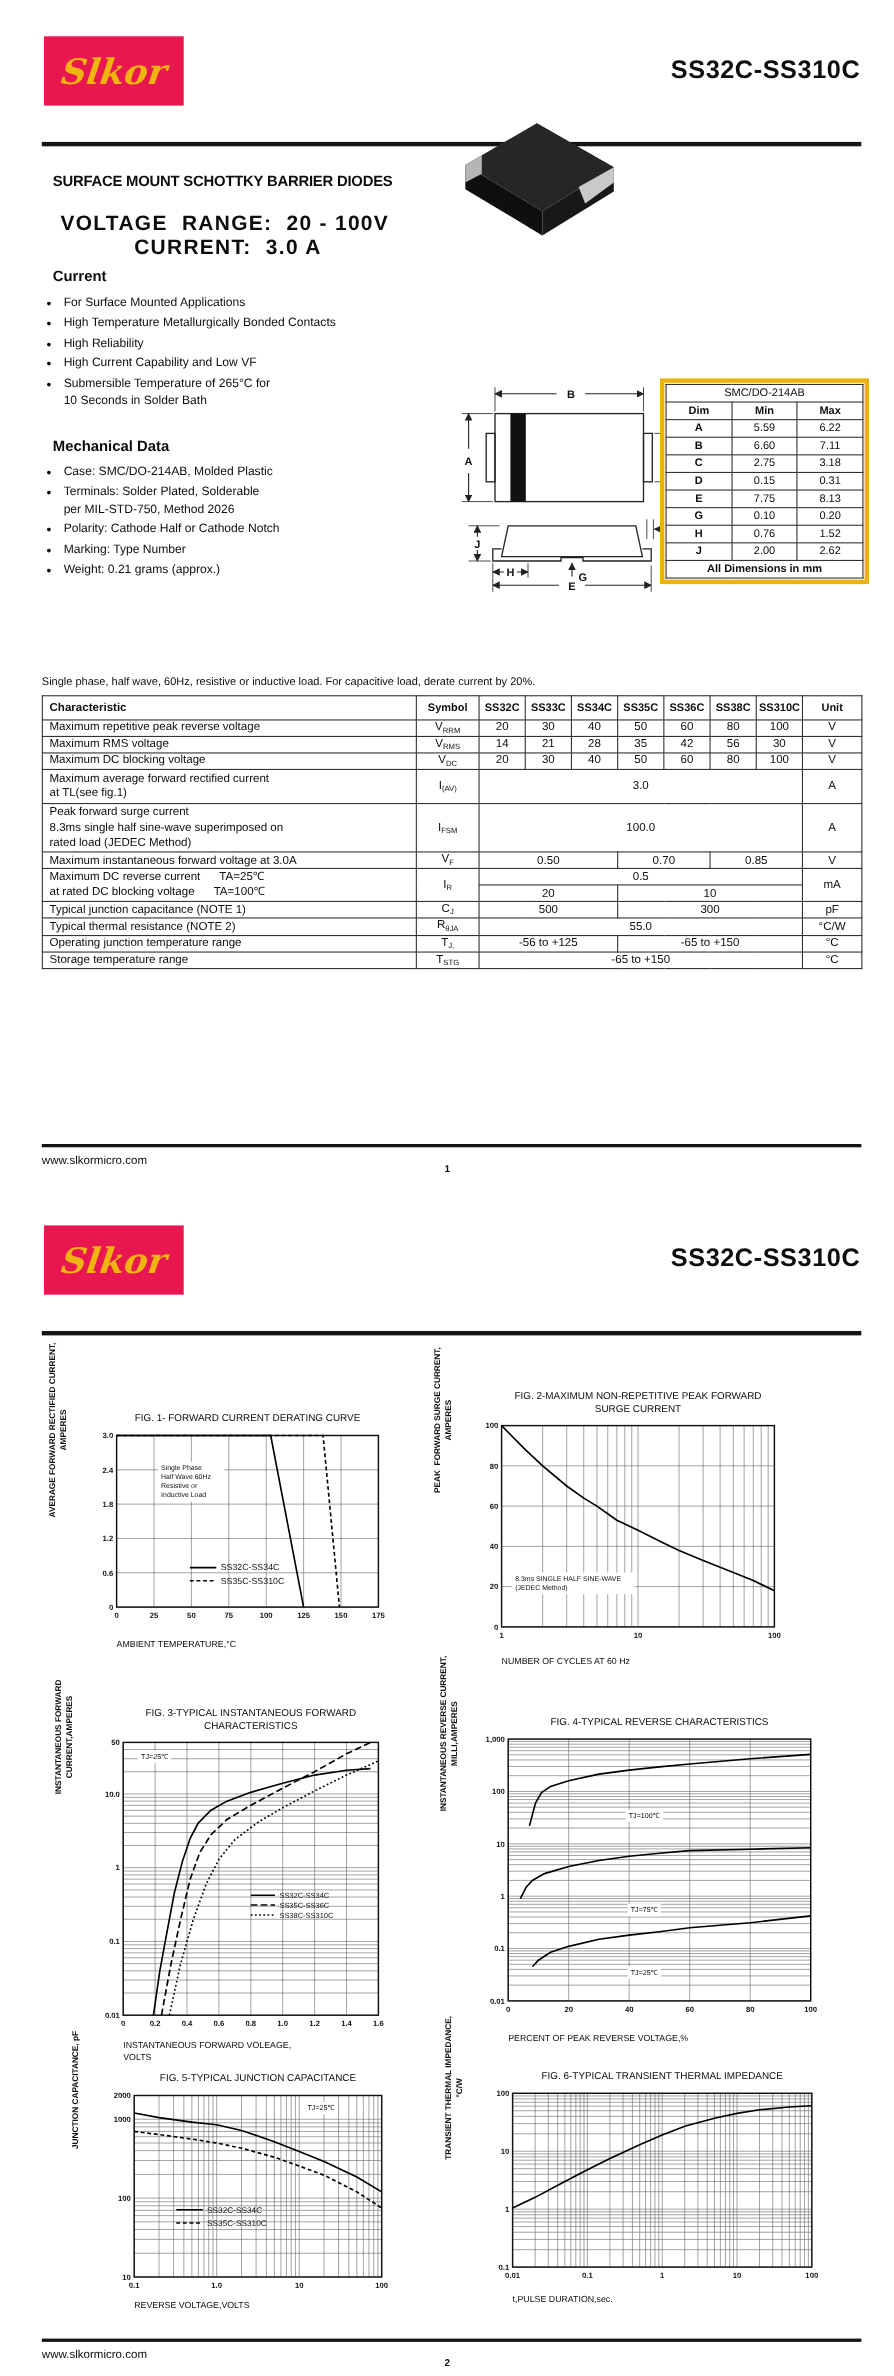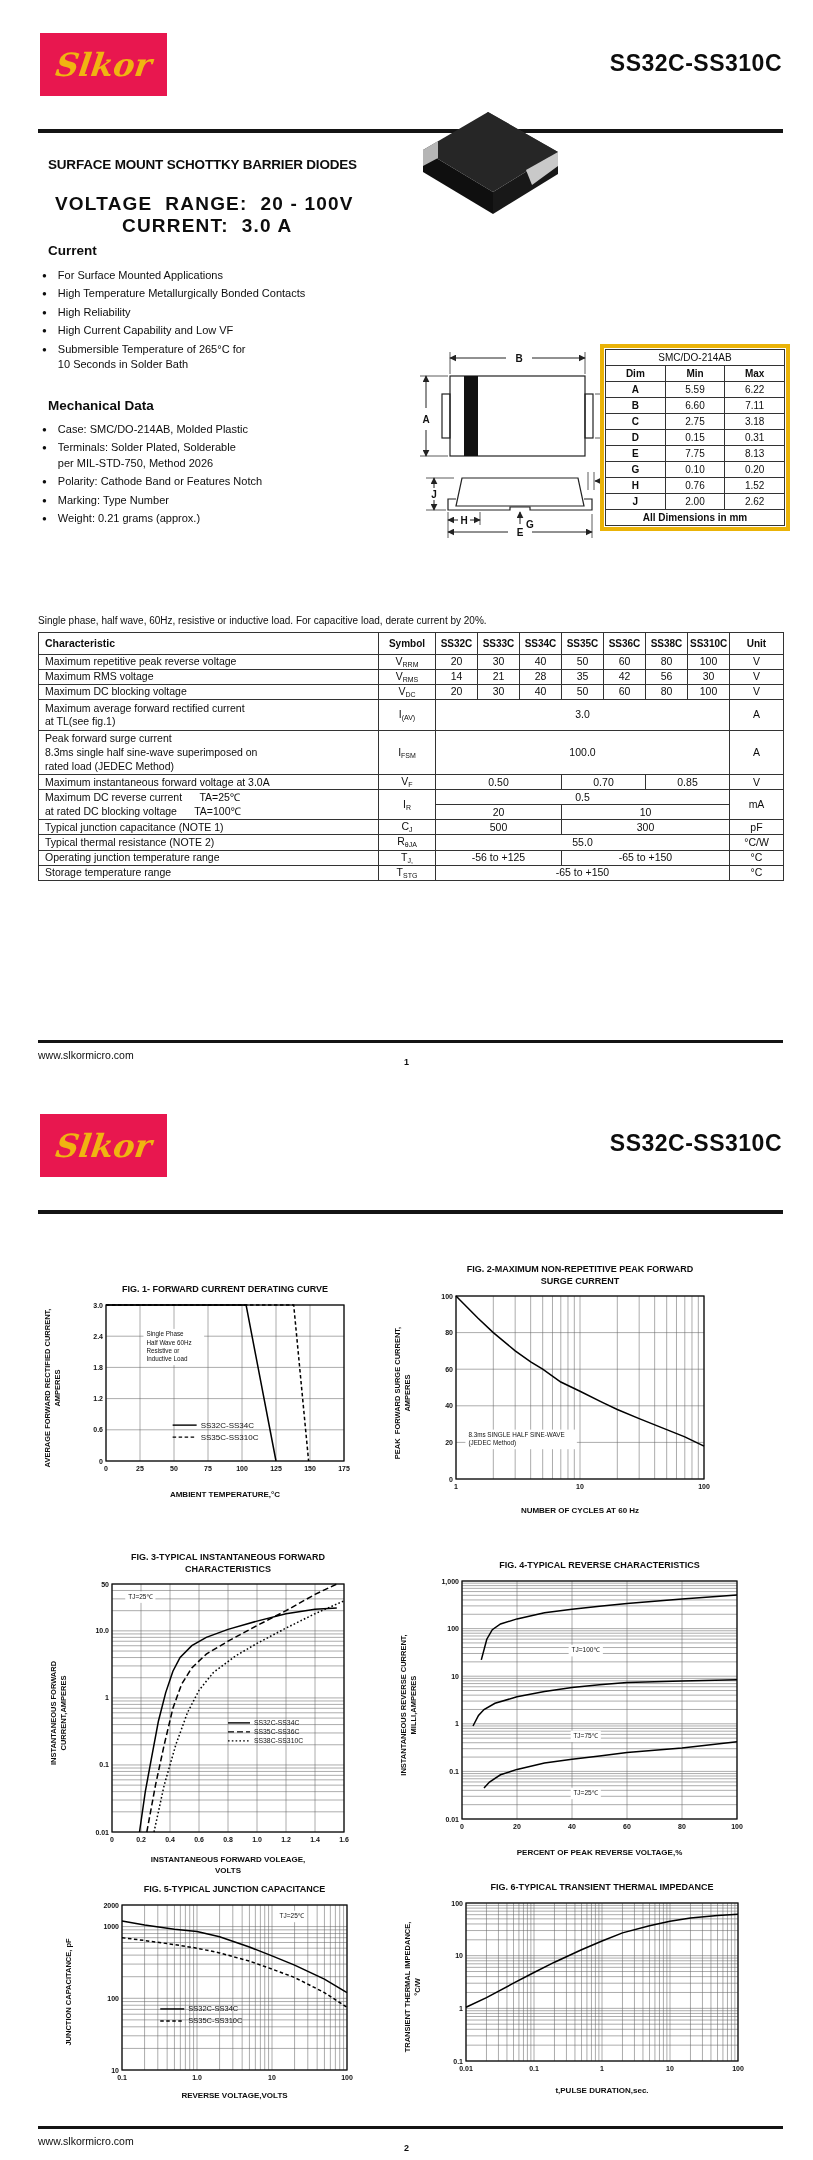--- a/index.html
+++ b/index.html
@@ -31,26 +31,26 @@
   .rat-table th{font-weight:bold;font-size:10px;height:22px}
   .rat-table th.char-h{text-align:left;padding-left:6px;font-size:10.5px}
   .rat-table .char{text-align:left;padding-left:6px;white-space:pre-wrap}
   .ssub{font-size:7px;vertical-align:-2px}
   .notes{font-size:10px;line-height:1.5}
   .notes .n2{padding-left:27px}
   .footer-site{font-size:10.5px}
   .footer-page{font-size:9px;font-weight:bold}
   
   .fig{position:absolute}
-  .fig-title{font-size:9px;font-weight:bold;text-align:center;white-space:pre-line;line-height:1.3;margin-bottom:4px}
-  .fig-row{display:flex;align-items:center}
+  .fig-title{font-size:9px;font-weight:normal;text-align:center;white-space:pre-line;line-height:1.3;margin-bottom:4px}
+  .fig-row{display:flex;align-items:flex-start}
   .ylab-wrap{width:34px;position:relative;flex:none}
   .ylab{position:absolute;left:50%;top:50%;transform:translate(-50%,-50%) rotate(-90deg);
         font-size:7.5px;font-weight:bold;white-space:pre;text-align:center;line-height:1.35;width:max-content}
-  .xlab{font-size:8px;font-weight:bold;text-align:center;white-space:pre-line;line-height:1.3}
+  .xlab{font-size:8px;font-weight:normal;text-align:left;white-space:pre-line;line-height:1.3}
   svg{display:block;font-family:"Liberation Sans",sans-serif}
 </style>
 </head>
 <body>
 
 <div class="sheet">
 
   <div class="abs logo" style="left: 40px; top: 33px; background: rgb(232, 23, 79);">
     <span style="color: rgb(240, 180, 17);">Slkor</span>
   </div>
@@ -101,21 +101,21 @@
         <span class="dot">●</span>
         <span class="txt">Case: SMC/DO-214AB, Molded Plastic</span>
       </div>
       <div class="item">
         <span class="dot">●</span>
         <span class="txt">Terminals: Solder Plated, Solderable
 per MIL-STD-750, Method 2026</span>
       </div>
       <div class="item">
         <span class="dot">●</span>
-        <span class="txt">Polarity: Cathode Band or Features Notch</span>
+        <span class="txt">Polarity: Cathode Half or Cathode Notch</span>
       </div>
       <div class="item">
         <span class="dot">●</span>
         <span class="txt">Marking: Type Number</span>
       </div>
       <div class="item">
         <span class="dot">●</span>
         <span class="txt">Weight: 0.21 grams (approx.)</span>
       </div>
     </div>

